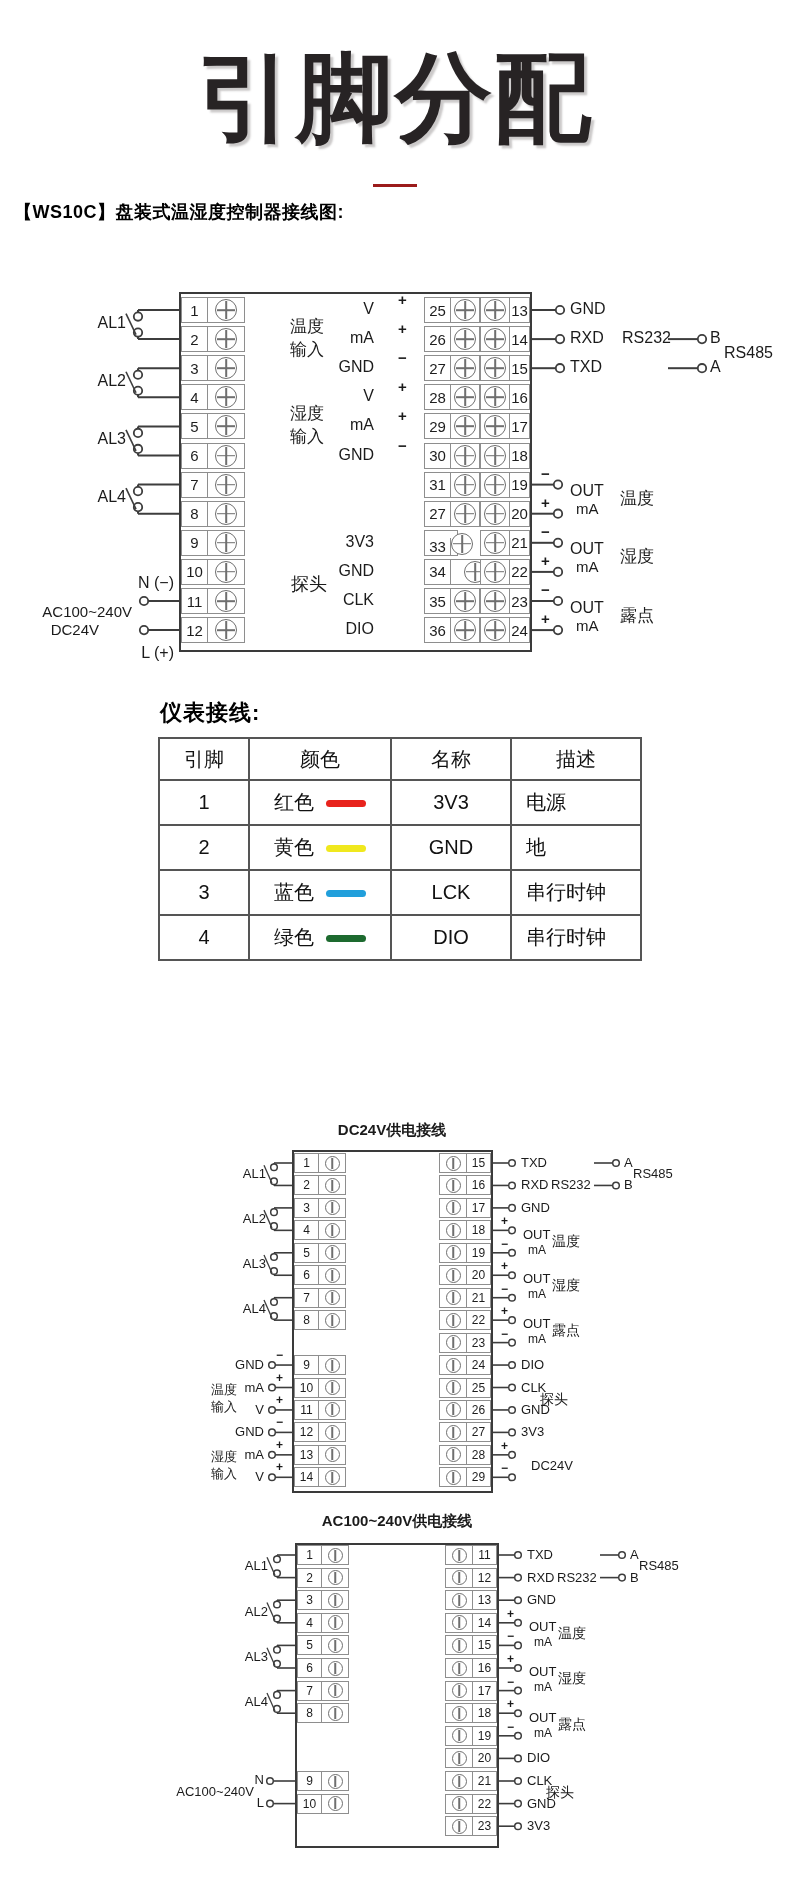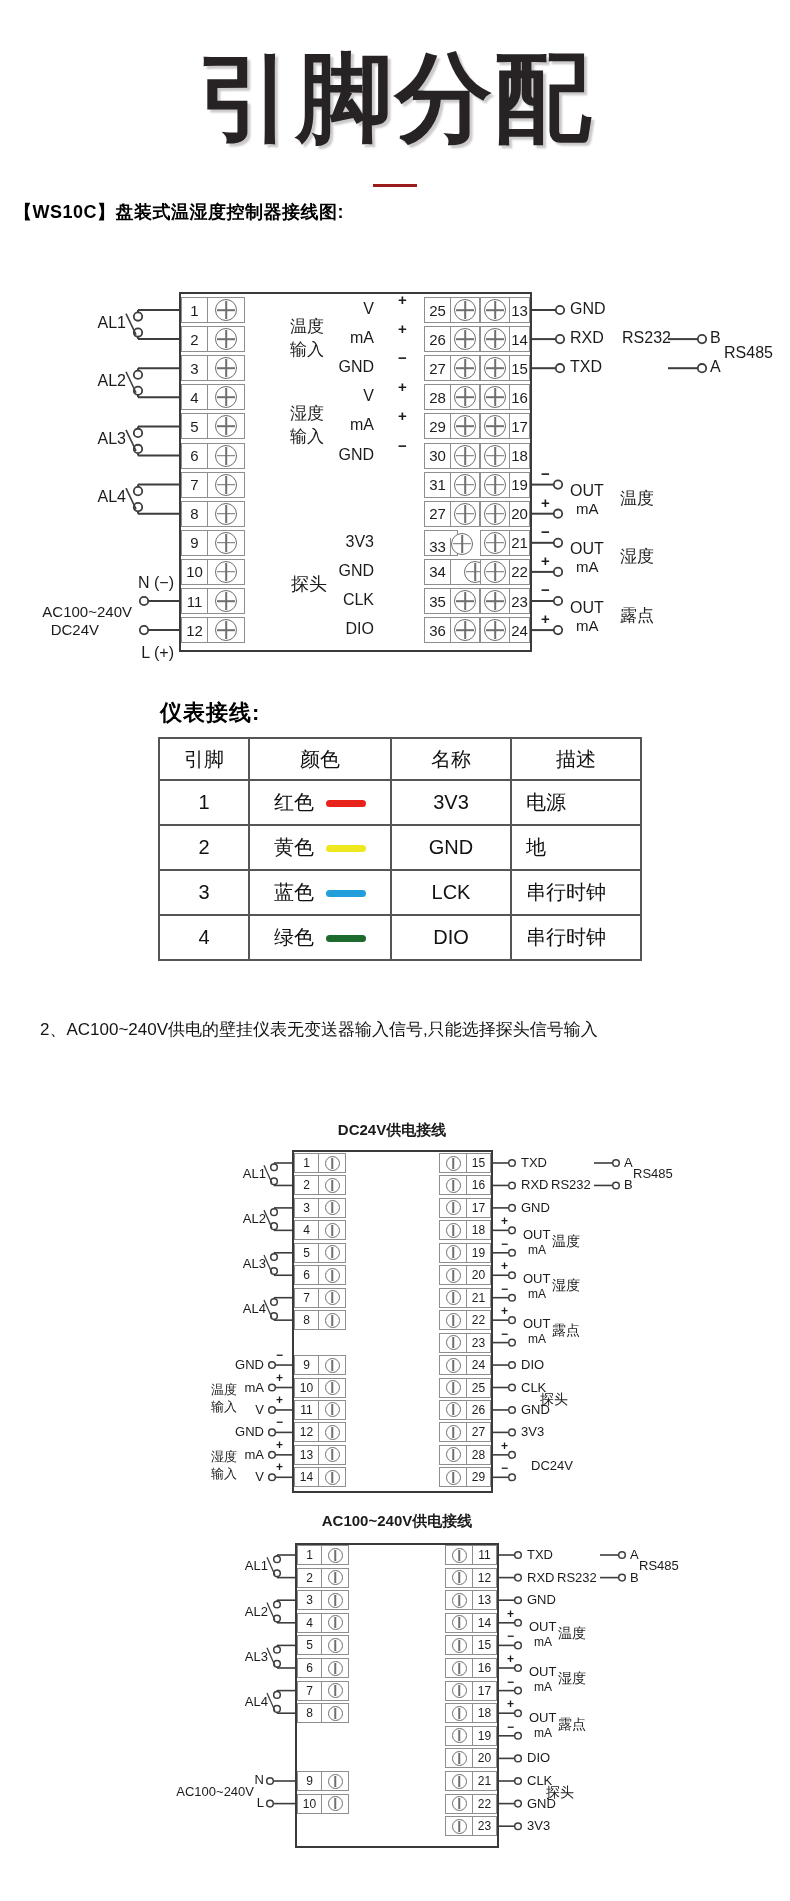--- a/index.html
+++ b/index.html
@@ -292,21 +292,20 @@
       </tr>
       <tr>
         <td>4</td>
         <td><span>绿色</span><span class="swatch" style="background: rgb(29, 106, 47);"></span></td>
         <td>DIO</td>
         <td class="desc">串行时钟</td>
       </tr>
     </tbody>
   </table>
 
-  <div id="note2" class="note">2、AC100~240V供电的壁挂仪表无变送器输入信号,只能选择探头信号输入</div>
 
 <div class="device-box" style="left: 179px; top: 292px; width: 353px; height: 360px;"></div>
     <div class="cell" style="left: 181px; top: 297px; width: 64px; height: 26px;">
       <div class="cnum" style="width: 26px; font-size: 15px; border-right: 1px solid rgb(142, 142, 142);">1</div>
       <div class="cscrew">
         <div class="screw cross" style="width: 22px; height: 22px;"></div>
       </div>
     </div>
     <div class="cell" style="left: 181px; top: 326.1px; width: 64px; height: 26px;">
       <div class="cnum" style="width: 26px; font-size: 15px; border-right: 1px solid rgb(142, 142, 142);">2</div>

